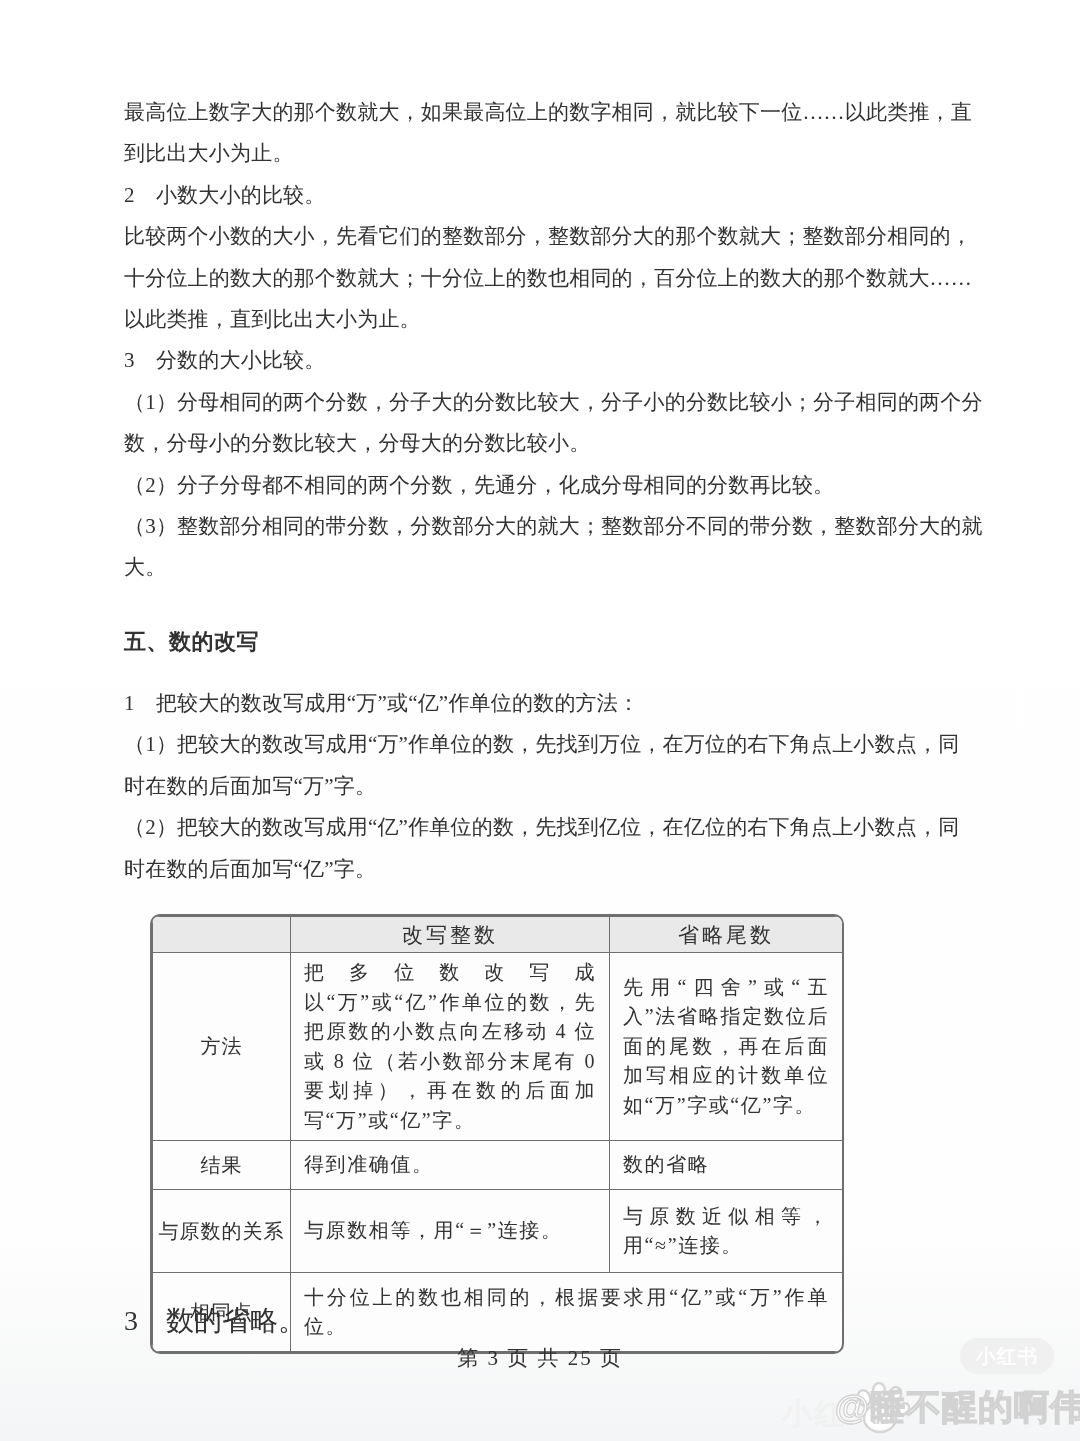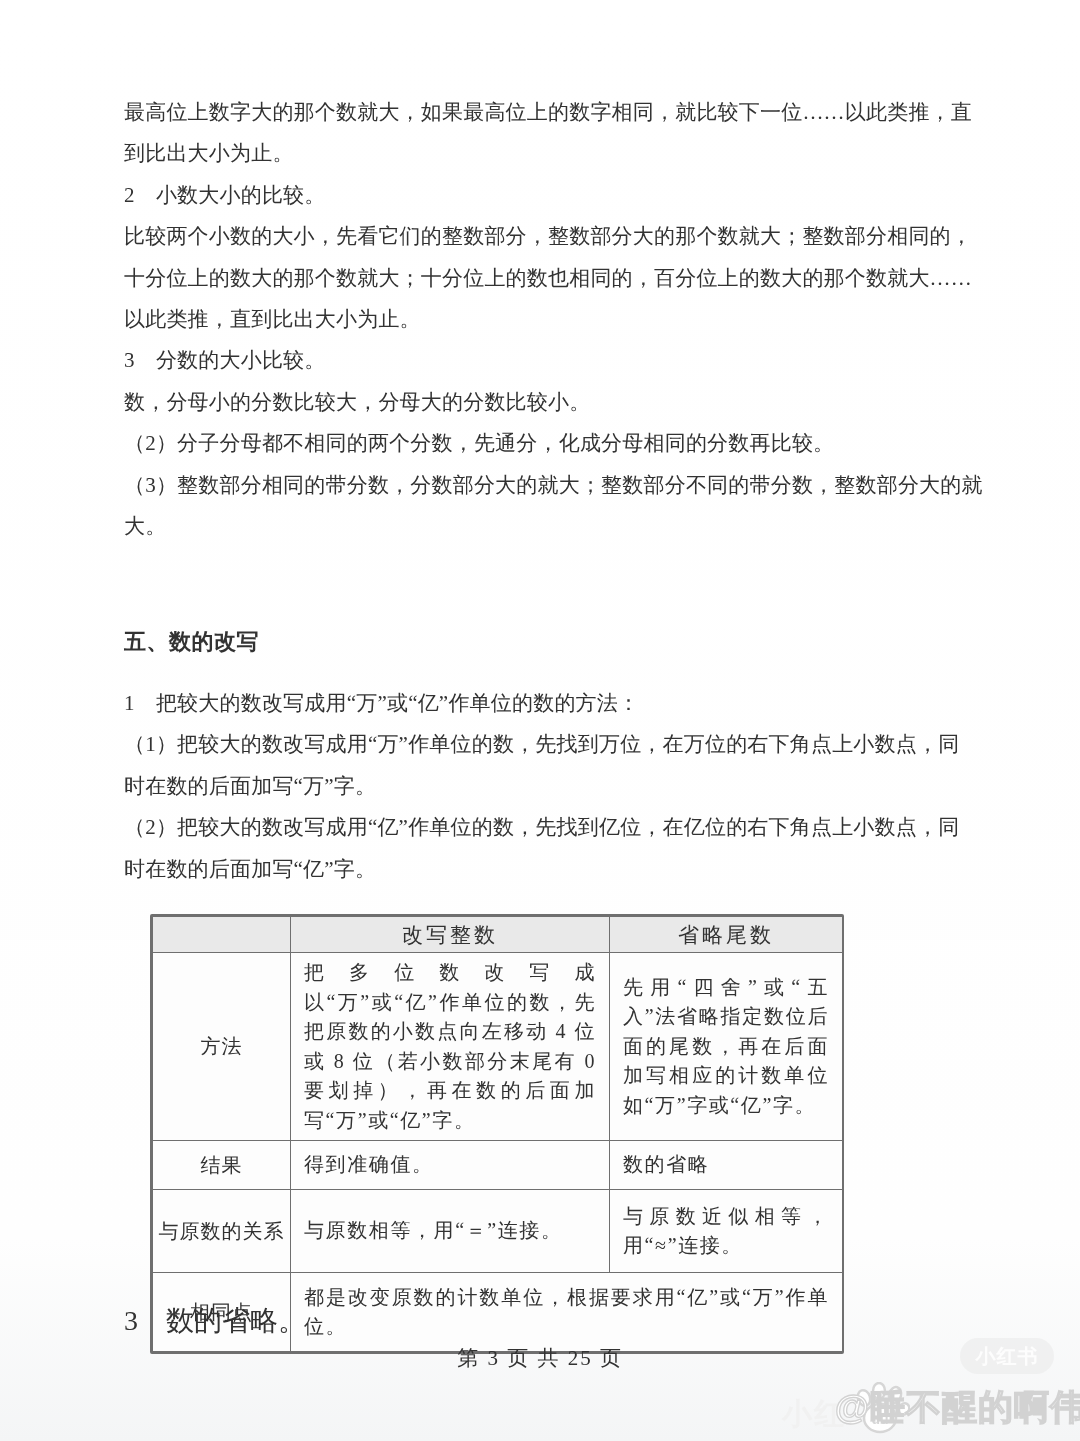--- a/index.html
+++ b/index.html
@@ -12,21 +12,21 @@
   .lines { position:absolute; left:124px; width:840px; font-size:21px; letter-spacing:0.2px; }
   .block1 { top:92px; }
   .block2 { top:663px;margin-top:20px; }
   .line { height:41.4px; line-height:41.4px; white-space:nowrap; }
   .heading {
     position:absolute; left:124px; top:621px; height:41px; line-height:41px;
     font-size:22px; font-weight:bold; letter-spacing:0.5px;
   }
   .table-wrap {
     position:absolute; left:150px; top:914px; width:690px;
-    border:2px solid #6f6f6f; border-radius:2px; overflow:hidden;
+    border:2px solid #6f6f6f; border-radius:10px; overflow:hidden;
     background:#fdfdfd;
   }
   table { border-collapse:collapse; width:690px; table-layout:fixed; }
   td,th { border:1px solid #6f6f6f; font-weight:normal; vertical-align:middle; }
   thead th { background:#e9e9e9; height:33px; font-size:21px; letter-spacing:3px; text-align:center; }
   .cell-label { text-align:center; font-size:20px; letter-spacing:1px; padding:8px 4px;margin-left:40px; }
   .cell-body { padding:5px 13px; font-size:20px; line-height:29.5px; letter-spacing:1.6px; text-align:justify; }
   .row-method .cell-body { height:165px; }
   .row-result td { height:32px; }
   .row-rel td { height:66px; }
@@ -61,20 +61,21 @@
 <div class="page">
 
   <div class="lines block1">
     <div class="line">最高位上数字大的那个数就大，如果最高位上的数字相同，就比较下一位……以此类推，直</div>
     <div class="line">到比出大小为止。</div>
     <div class="line">2　小数大小的比较。</div>
     <div class="line">比较两个小数的大小，先看它们的整数部分，整数部分大的那个数就大；整数部分相同的，</div>
     <div class="line">十分位上的数大的那个数就大；十分位上的数也相同的，百分位上的数大的那个数就大……</div>
     <div class="line">以此类推，直到比出大小为止。</div>
     <div class="line">3　分数的大小比较。</div>
+    <div class="line">（1）分母相同的两个分数，分子大的分数比较大，分子小的分数比较小；分子相同的两个分</div>
     <div class="line">数，分母小的分数比较大，分母大的分数比较小。</div>
     <div class="line">（2）分子分母都不相同的两个分数，先通分，化成分母相同的分数再比较。</div>
     <div class="line">（3）整数部分相同的带分数，分数部分大的就大；整数部分不同的带分数，整数部分大的就</div>
     <div class="line">大。</div>
   </div>
 
   <div class="heading">五、数的改写</div>
 
   <div class="lines block2">
     <div class="line">1　把较大的数改写成用“万”或“亿”作单位的数的方法：</div>
@@ -109,21 +110,21 @@
           <td class="cell-body">得到准确值。</td>
           <td class="cell-body">数的省略</td>
         </tr>
         <tr class="row-rel">
           <td class="cell-label">与原数的关系</td>
           <td class="cell-body">与原数相等，用“＝”连接。</td>
           <td class="cell-body">与原数近似相等，用“≈”连接。</td>
         </tr>
         <tr class="row-same">
           <td class="cell-label">相同点</td>
-          <td class="cell-body" colspan="2">都是改变原数的计数单位，根据要求用“亿”或“万”作单位。</td>
+          <td class="cell-body" colspan="2">十分位上的数也相同的，根据要求用“亿”或“万”作单位。</td>
         </tr>
       </tbody>
     </table>
   </div>
 
   <div class="after-line">3　数的省略。</div>
 
   <div class="page-num">第 3 页 共 25 页</div>
 
   <div class="xhs-badge">小红书</div>

